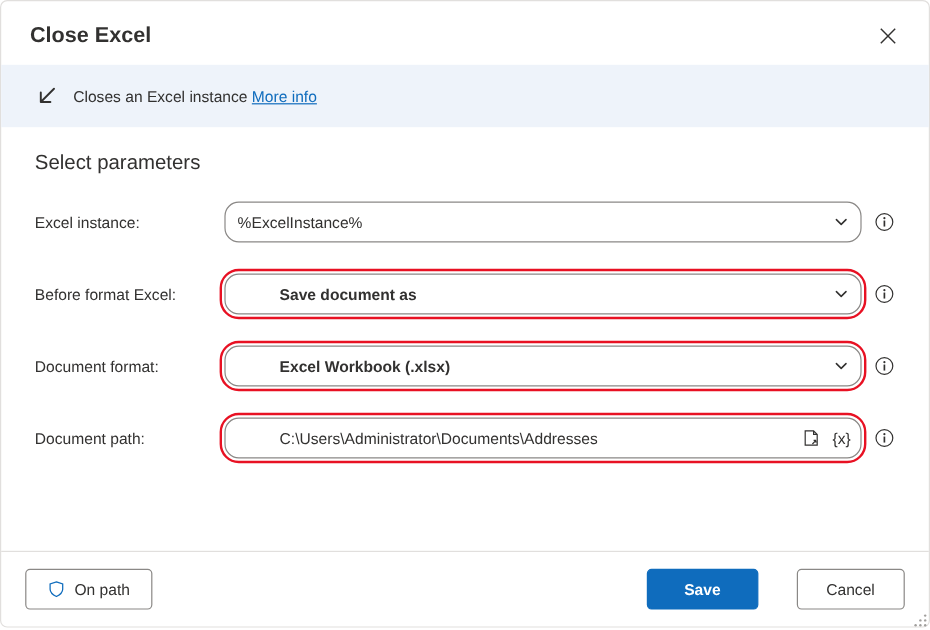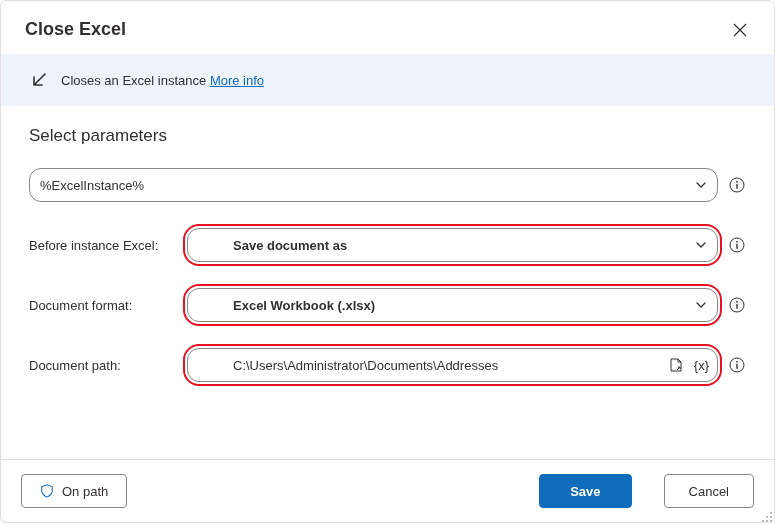--- a/index.html
+++ b/index.html
@@ -196,39 +196,40 @@
     <span>
       <span>Closes an Excel instance</span>
       <a class="banner-link">More info</a>
     </span>
   </div>
 
   <div class="content">
     <div class="section-title">Select parameters</div>
 
     <div class="row">
+      <div class="row-label">Excel instance:</div>
       <div class="field-wrap">
         <div class="field">
           <span class="field-value">%ExcelInstance%</span>
           <svg class="chevron" width="12" height="12" viewBox="0 0 12 12">
               <path d="M2 4 L6 8 L10 4" stroke="currentColor" stroke-width="1.3" fill="none" stroke-linecap="round" stroke-linejoin="round"></path>
             </svg>
         </div>
       </div>
       <div class="info-icon">
         <svg width="16" height="16" viewBox="0 0 16 16">
             <circle cx="8" cy="8" r="7" stroke="currentColor" stroke-width="1" fill="none"></circle>
             <circle cx="8" cy="4.8" r="0.9" fill="currentColor"></circle>
             <rect x="7.3" y="6.8" width="1.4" height="5" fill="currentColor"></rect>
           </svg>
       </div>
     </div>
 
     <div class="row">
-      <div class="row-label">Before instance Excel:</div>
+      <div class="row-label">Before format Excel:</div>
       <div class="field-wrap">
         <div class="field highlight bold-text">
           <span class="field-value">Save document as</span>
           <svg class="chevron" width="12" height="12" viewBox="0 0 12 12">
               <path d="M2 4 L6 8 L10 4" stroke="currentColor" stroke-width="1.3" fill="none" stroke-linecap="round" stroke-linejoin="round"></path>
             </svg>
         </div>
       </div>
       <div class="info-icon">
         <svg width="16" height="16" viewBox="0 0 16 16">

